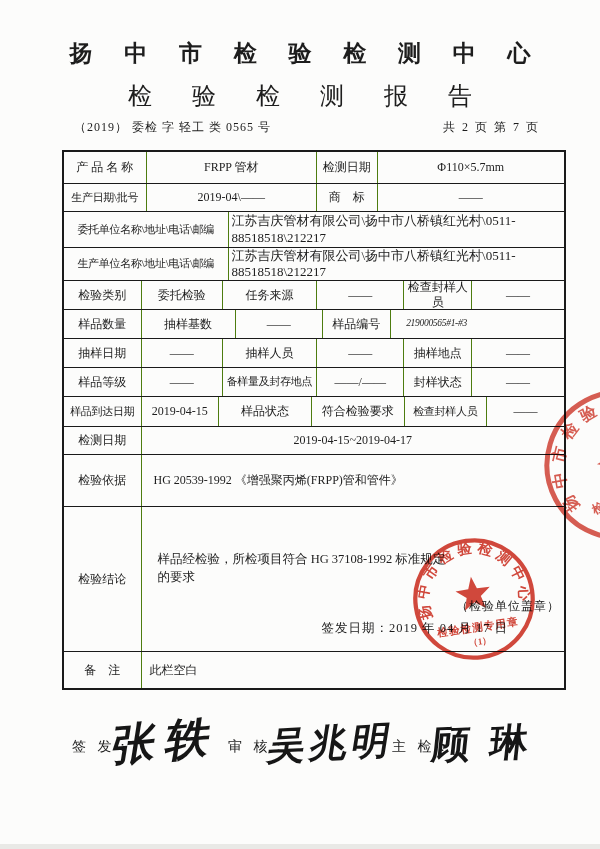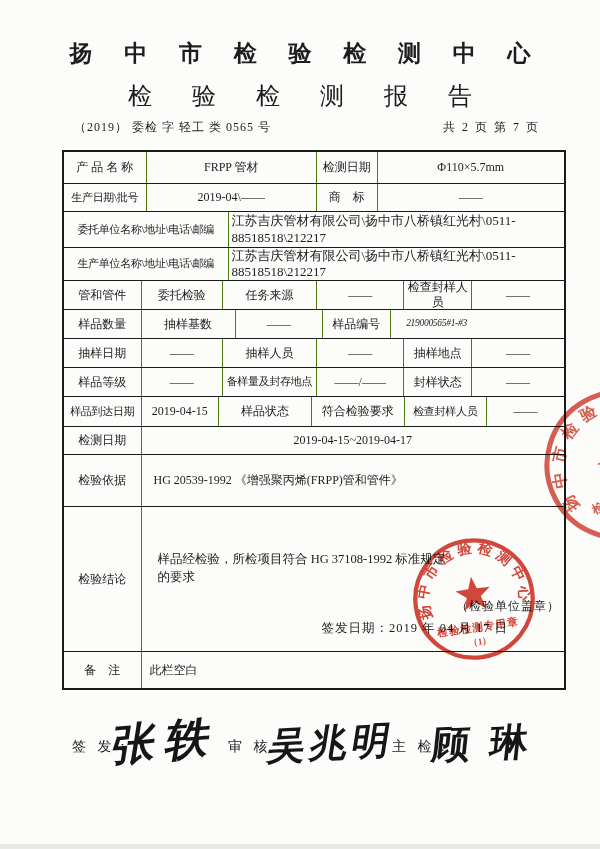--- a/index.html
+++ b/index.html
@@ -83,21 +83,21 @@
       <div class="cell wL tight">委托单位名称\地址\电话\邮编</div>
       <div class="cell wV left small">江苏吉庆管材有限公司\扬中市八桥镇红光村\0511-88518518\212217</div>
     </div>
 
     <div class="row h33">
       <div class="cell wL tight">生产单位名称\地址\电话\邮编</div>
       <div class="cell wV left small">江苏吉庆管材有限公司\扬中市八桥镇红光村\0511-88518518\212217</div>
     </div>
 
     <div class="row h29">
-      <div class="cell a1">管和管件</div>
+      <div class="cell a1">检验类别</div>
       <div class="cell a2">委托检验</div>
       <div class="cell a3">任务来源</div>
       <div class="cell a4">——</div>
       <div class="cell a5">检查封样人员</div>
       <div class="cell a6">——</div>
     </div>
 
     <div class="row h29">
       <div class="cell a1">样品数量</div>
       <div class="cell a3">抽样基数</div>

